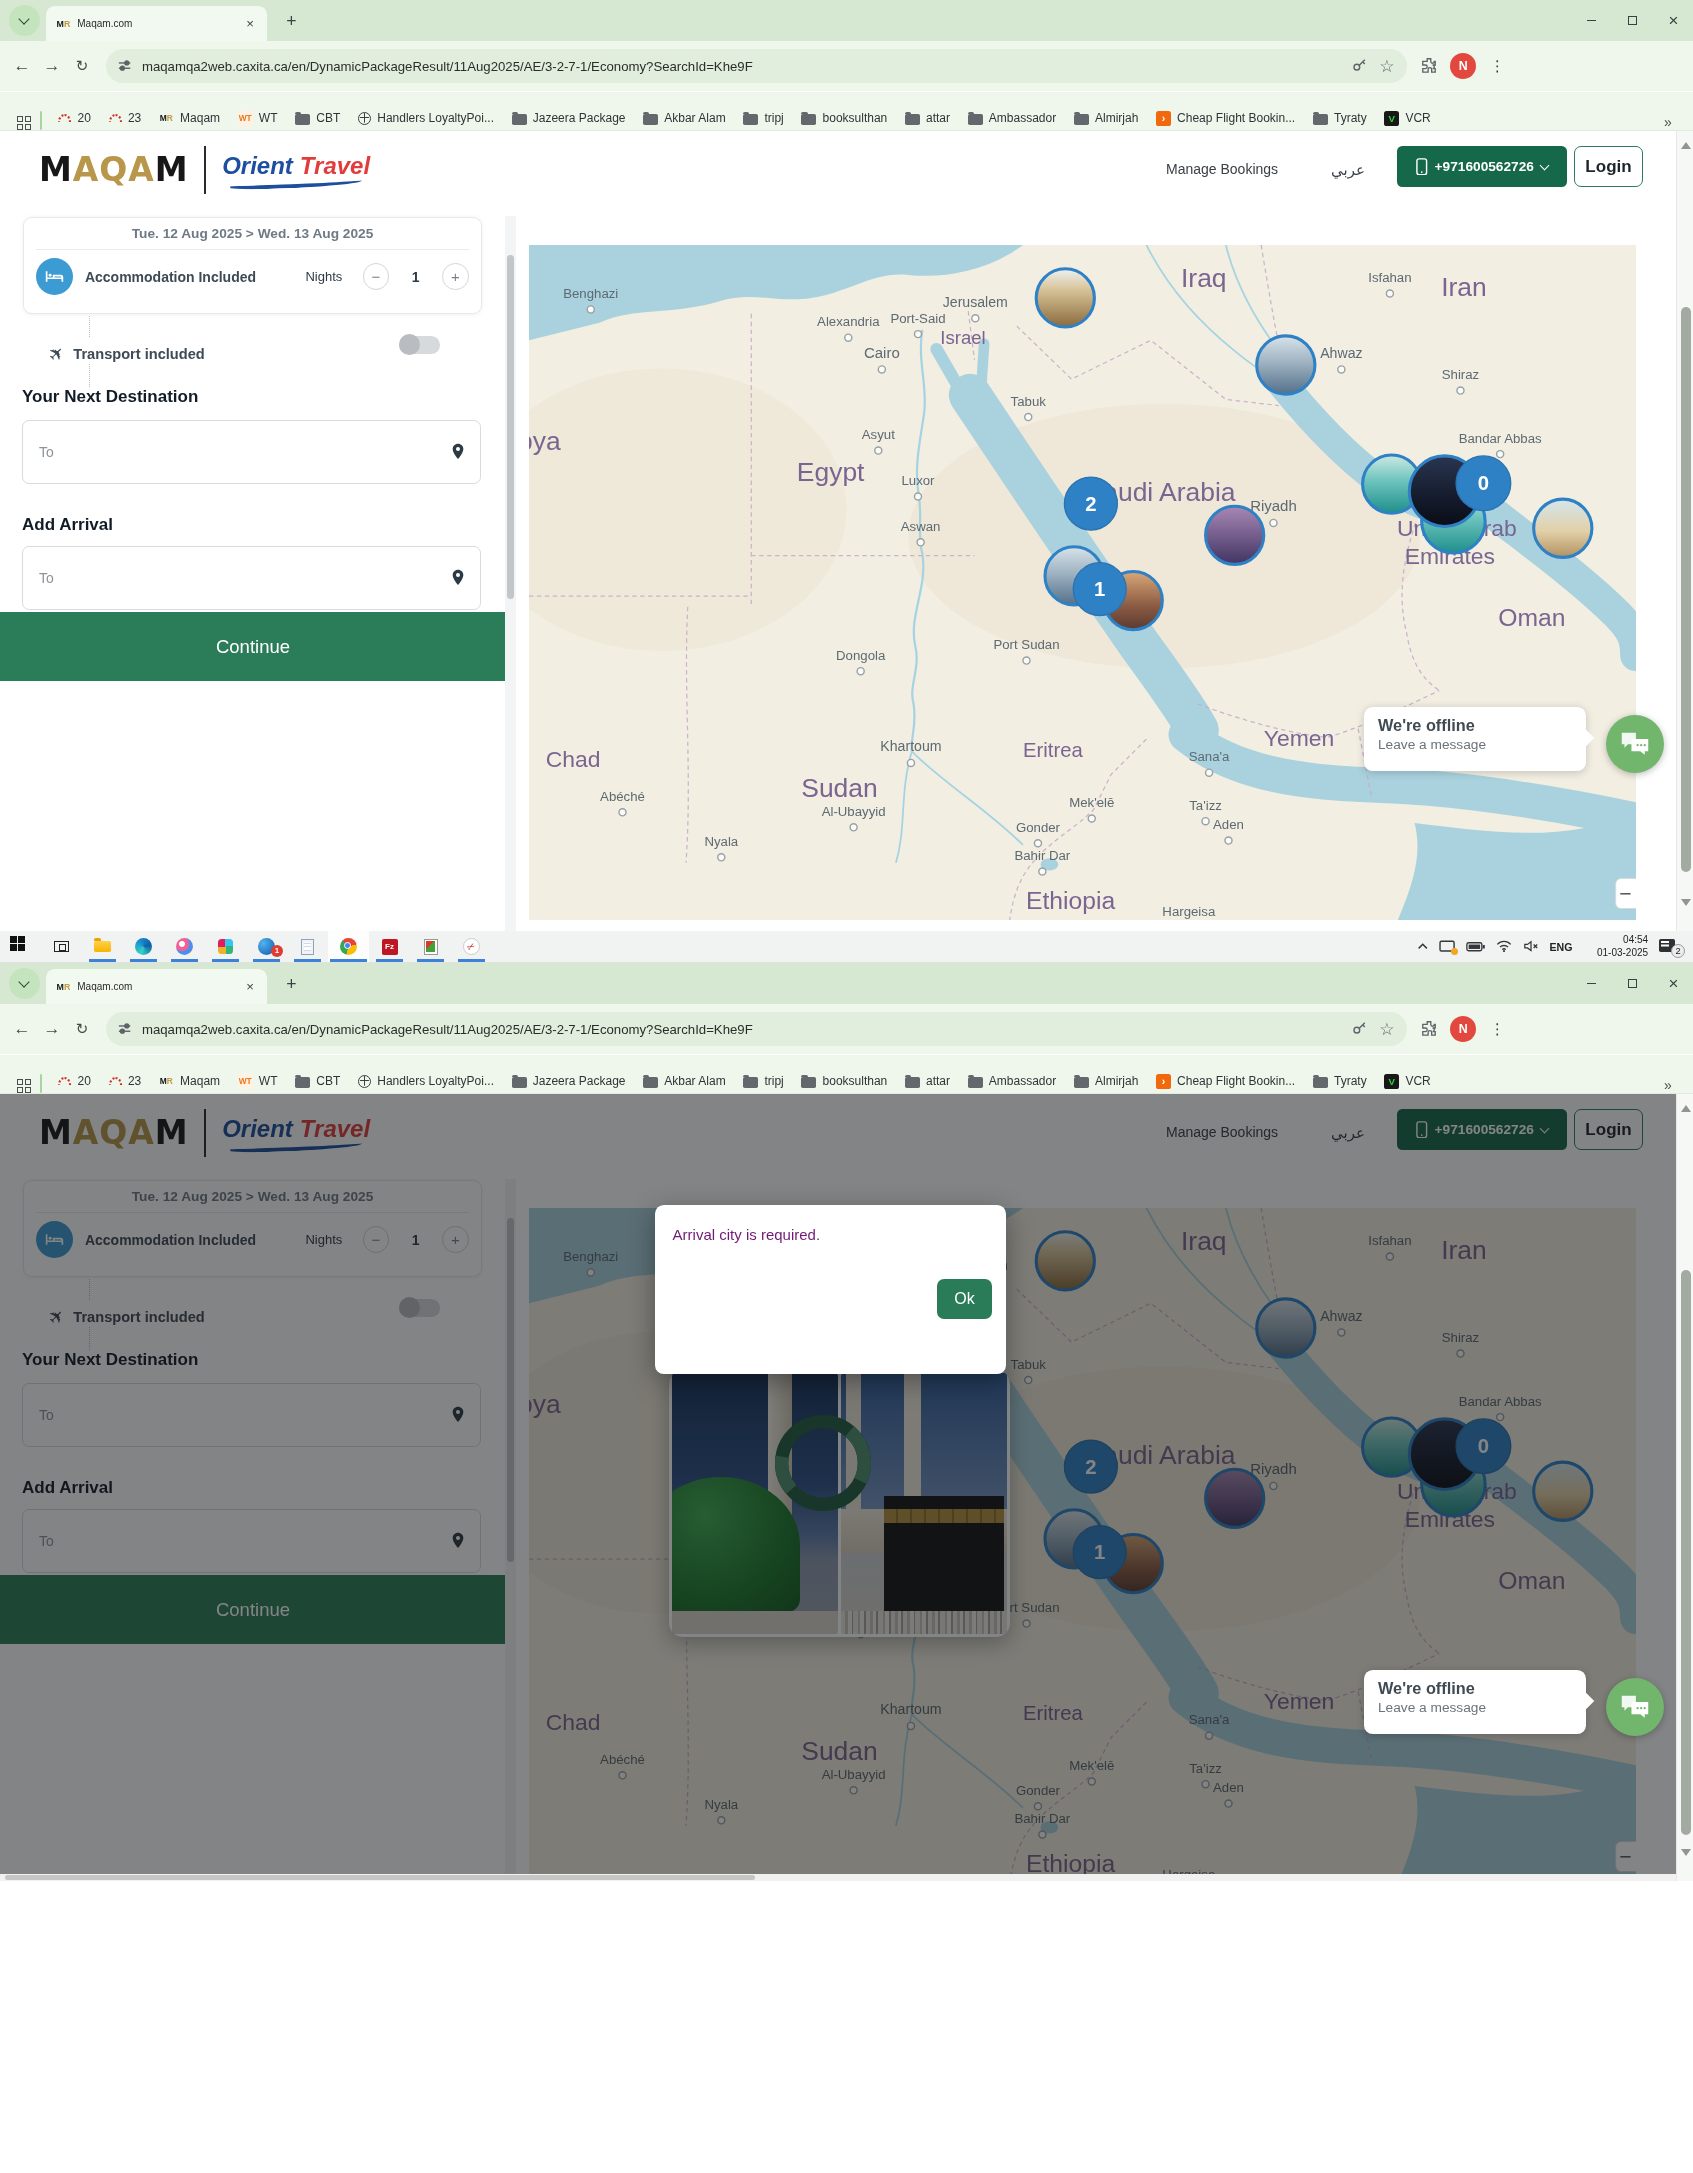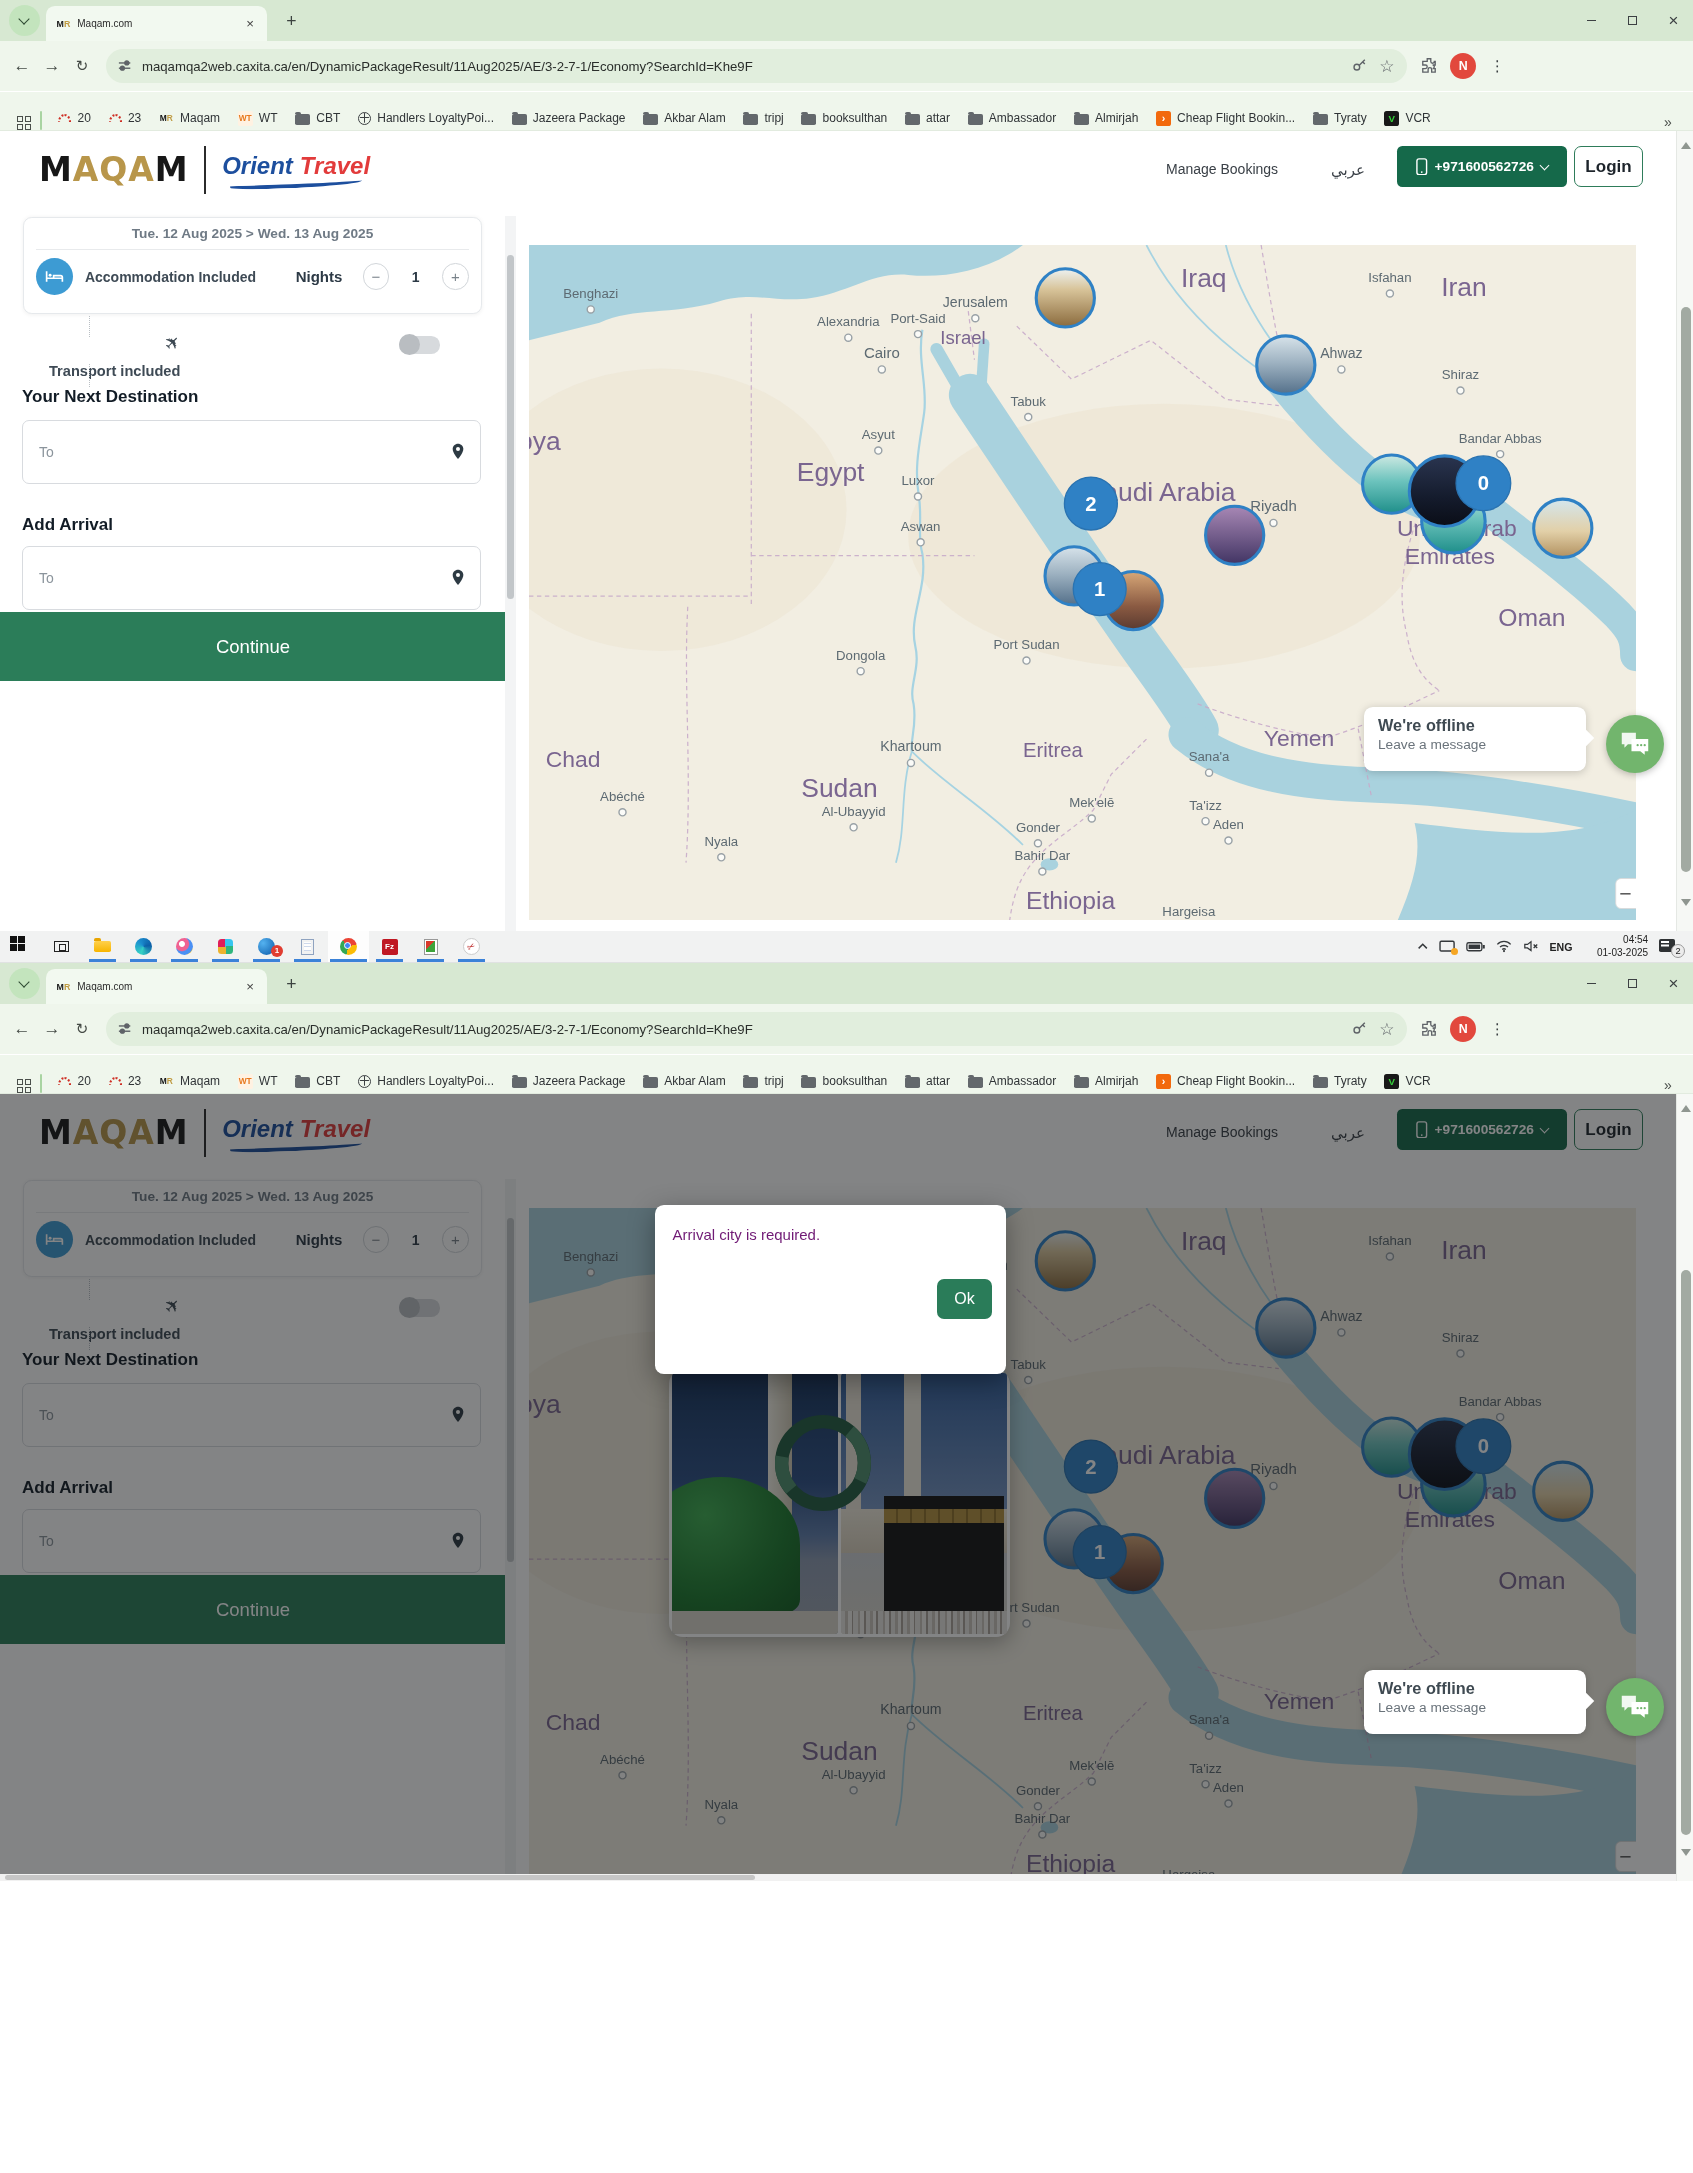--- a/index.html
+++ b/index.html
@@ -86,27 +86,27 @@
   .phone-chev{width:7px;height:7px;border-right:1.8px solid #fff;border-bottom:1.8px solid #fff;transform:rotate(45deg);margin-top:-2.6px;}
   .login-btn{position:absolute;left:1574px;top:15px;width:69px;height:41px;background:#fff;border:1.4px solid #2e7c5a;border-radius:7px;font-size:17px;font-weight:700;color:#1d242b;display:flex;align-items:center;justify-content:center;}
 
   
   .trip-card{position:absolute;left:23px;top:86px;width:459px;height:97px;background:#fff;border:0.9px solid #e6e9ec;border-radius:8.8px;box-shadow:0 0.9px 4.4px rgba(0,0,0,.06);overflow:hidden;}
   .trip-date{margin-top:8px;text-align:center;font-size:13.7px;font-weight:600;color:#6f7a85;}
   .trip-hr{margin:8px 12.4px 0;border-top:0.9px solid #e8eaec;}
   .trip-row{display:flex;align-items:center;padding:8px 12.4px 0;gap:11.5px;}
   .bed-circle{width:37px;height:37px;border-radius:50%;background:#3d9bd3;display:flex;align-items:center;justify-content:center;flex:none;}
   .accom-label{font-size:14px;font-weight:600;color:#3e4a55;}
-  .nights-label{margin-left:auto;font-size:15px;font-weight:700;color:#2d3a46;}
+  .nights-label{margin-left:auto;font-size:13px;font-weight:400;color:#2d3a46;}
   .step-btn{width:26.5px;height:26.5px;border-radius:50%;border:0.9px solid #d2d6da;color:#7a838b;font-size:15px;display:flex;align-items:center;justify-content:center;margin-left:8.8px;background:#fff;}
   .step-val{width:19.4px;text-align:center;font-size:14px;font-weight:600;color:#2d3a46;margin-left:5.3px;}
   .step-plus{margin-left:5.3px;}
   .dotline{position:absolute;left:89px;width:0;border-left:1.8px dotted #b9bfc4;}
   .dl1{top:185px;height:21px;} .dl2{top:233px;height:23px;}
-  .transport-row{position:absolute;left:49px;top:201px;display:flex;align-items:flex-end;gap:8.8px;flex-direction:column;}
+  .transport-row{position:absolute;left:49px;top:212px;display:flex;align-items:center;gap:8.8px;}
   .plane-ic{font-size:18.5px;color:#3c4852;transform:rotate(-45deg);}
   .plane-ic::after{content:"✈";}
   .transport-label{font-size:14.6px;font-weight:600;color:#3e4a55;}
   .toggle{position:absolute;left:399px;top:205px;width:41px;height:17.6px;border-radius:8.8px;background:#d7dadd;}
   .toggle i{position:absolute;left:0;top:-1.8px;width:21px;height:21px;border-radius:50%;background:#b9bdc1;}
   .panel-h{position:absolute;left:22px;font-size:17px;font-weight:800;color:#121c26;}
   .ph1{top:256px;} .ph2{top:384px;}
   .dest-input{position:absolute;left:22px;width:459px;height:64px;border:0.9px solid #d8dbdf;border-radius:7px;background:#fff;display:flex;align-items:center;padding:0 14px;}
   .di1{top:289px;} .di2{top:415px;}
   .dest-input input{border:none;outline:none;flex:1;font-size:14px;font-family:inherit;color:#2d3a46;background:transparent;}

